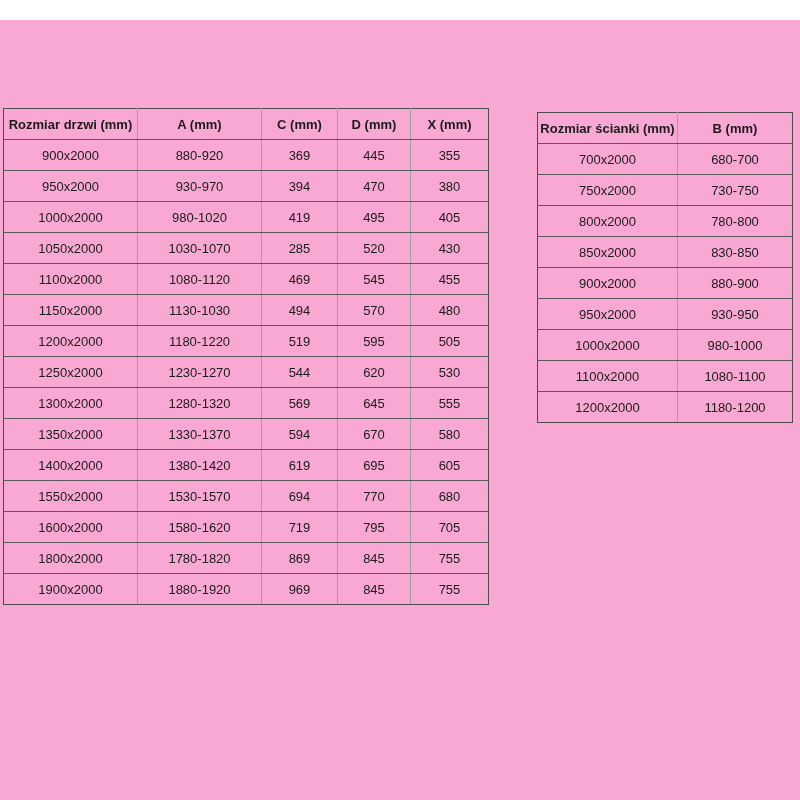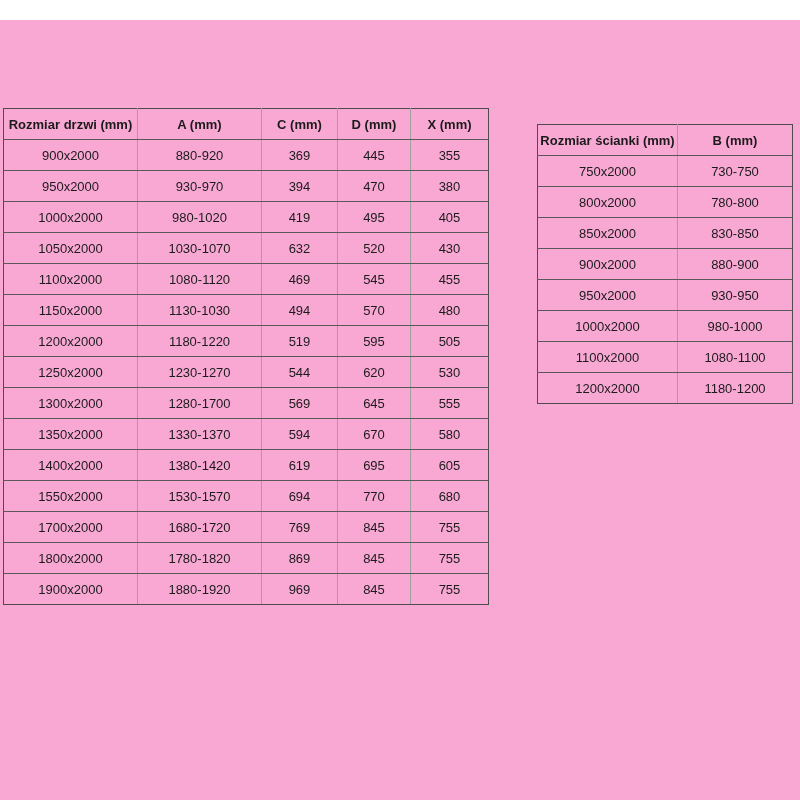--- a/index.html
+++ b/index.html
@@ -21,21 +21,21 @@
     border-collapse: collapse;
     table-layout: fixed;
   }
   #door-table {
     left: 3px;
     top: 88px;
     width: 485px;
   }
   #wall-table {
     left: 537px;
-    top: 104px;
+    top: 92px;
     width: 255px;
   }
   .dim-table th,
   .dim-table td {
     border: 1px solid;
     border-top-color: #595959;
     border-bottom-color: #595959;
     border-left-color: #a0a0a0;
     border-right-color: #a0a0a0;
     height: 30px;
@@ -106,21 +106,21 @@
         <tr>
           <td>1000x2000</td>
           <td>980-1020</td>
           <td>419</td>
           <td>495</td>
           <td>405</td>
         </tr>
         <tr>
           <td>1050x2000</td>
           <td>1030-1070</td>
-          <td>632</td>
+          <td>285</td>
           <td>520</td>
           <td>430</td>
         </tr>
         <tr>
           <td>1100x2000</td>
           <td>1080-1120</td>
           <td>469</td>
           <td>545</td>
           <td>455</td>
         </tr>
@@ -140,21 +140,21 @@
         </tr>
         <tr>
           <td>1250x2000</td>
           <td>1230-1270</td>
           <td>544</td>
           <td>620</td>
           <td>530</td>
         </tr>
         <tr>
           <td>1300x2000</td>
-          <td>1280-1700</td>
+          <td>1280-1320</td>
           <td>569</td>
           <td>645</td>
           <td>555</td>
         </tr>
         <tr>
           <td>1350x2000</td>
           <td>1330-1370</td>
           <td>594</td>
           <td>670</td>
           <td>580</td>
@@ -167,25 +167,25 @@
           <td>605</td>
         </tr>
         <tr>
           <td>1550x2000</td>
           <td>1530-1570</td>
           <td>694</td>
           <td>770</td>
           <td>680</td>
         </tr>
         <tr>
-          <td>1700x2000</td>
-          <td>1680-1720</td>
-          <td>769</td>
-          <td>845</td>
-          <td>755</td>
+          <td>1600x2000</td>
+          <td>1580-1620</td>
+          <td>719</td>
+          <td>795</td>
+          <td>705</td>
         </tr>
         <tr>
           <td>1800x2000</td>
           <td>1780-1820</td>
           <td>869</td>
           <td>845</td>
           <td>755</td>
         </tr>
         <tr>
           <td>1900x2000</td>
@@ -203,20 +203,24 @@
       <col style="width:115px">
     </colgroup>
   <thead>
         <tr>
           <th>Rozmiar ścianki (mm)</th>
           <th>B (mm)</th>
         </tr>
       </thead>
       <tbody>
         <tr>
+          <td>700x2000</td>
+          <td>680-700</td>
+        </tr>
+        <tr>
           <td>750x2000</td>
           <td>730-750</td>
         </tr>
         <tr>
           <td>800x2000</td>
           <td>780-800</td>
         </tr>
         <tr>
           <td>850x2000</td>
           <td>830-850</td>

